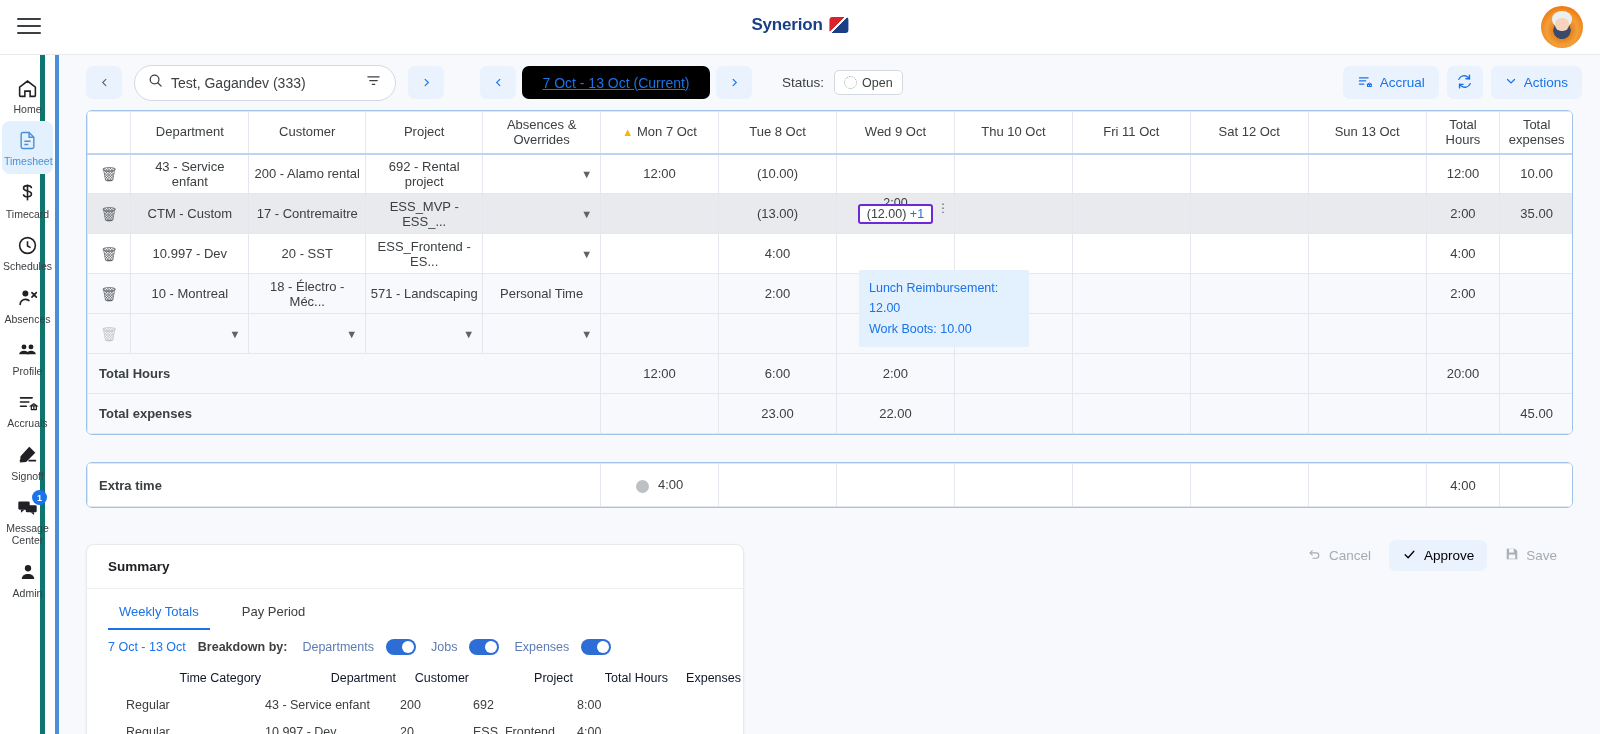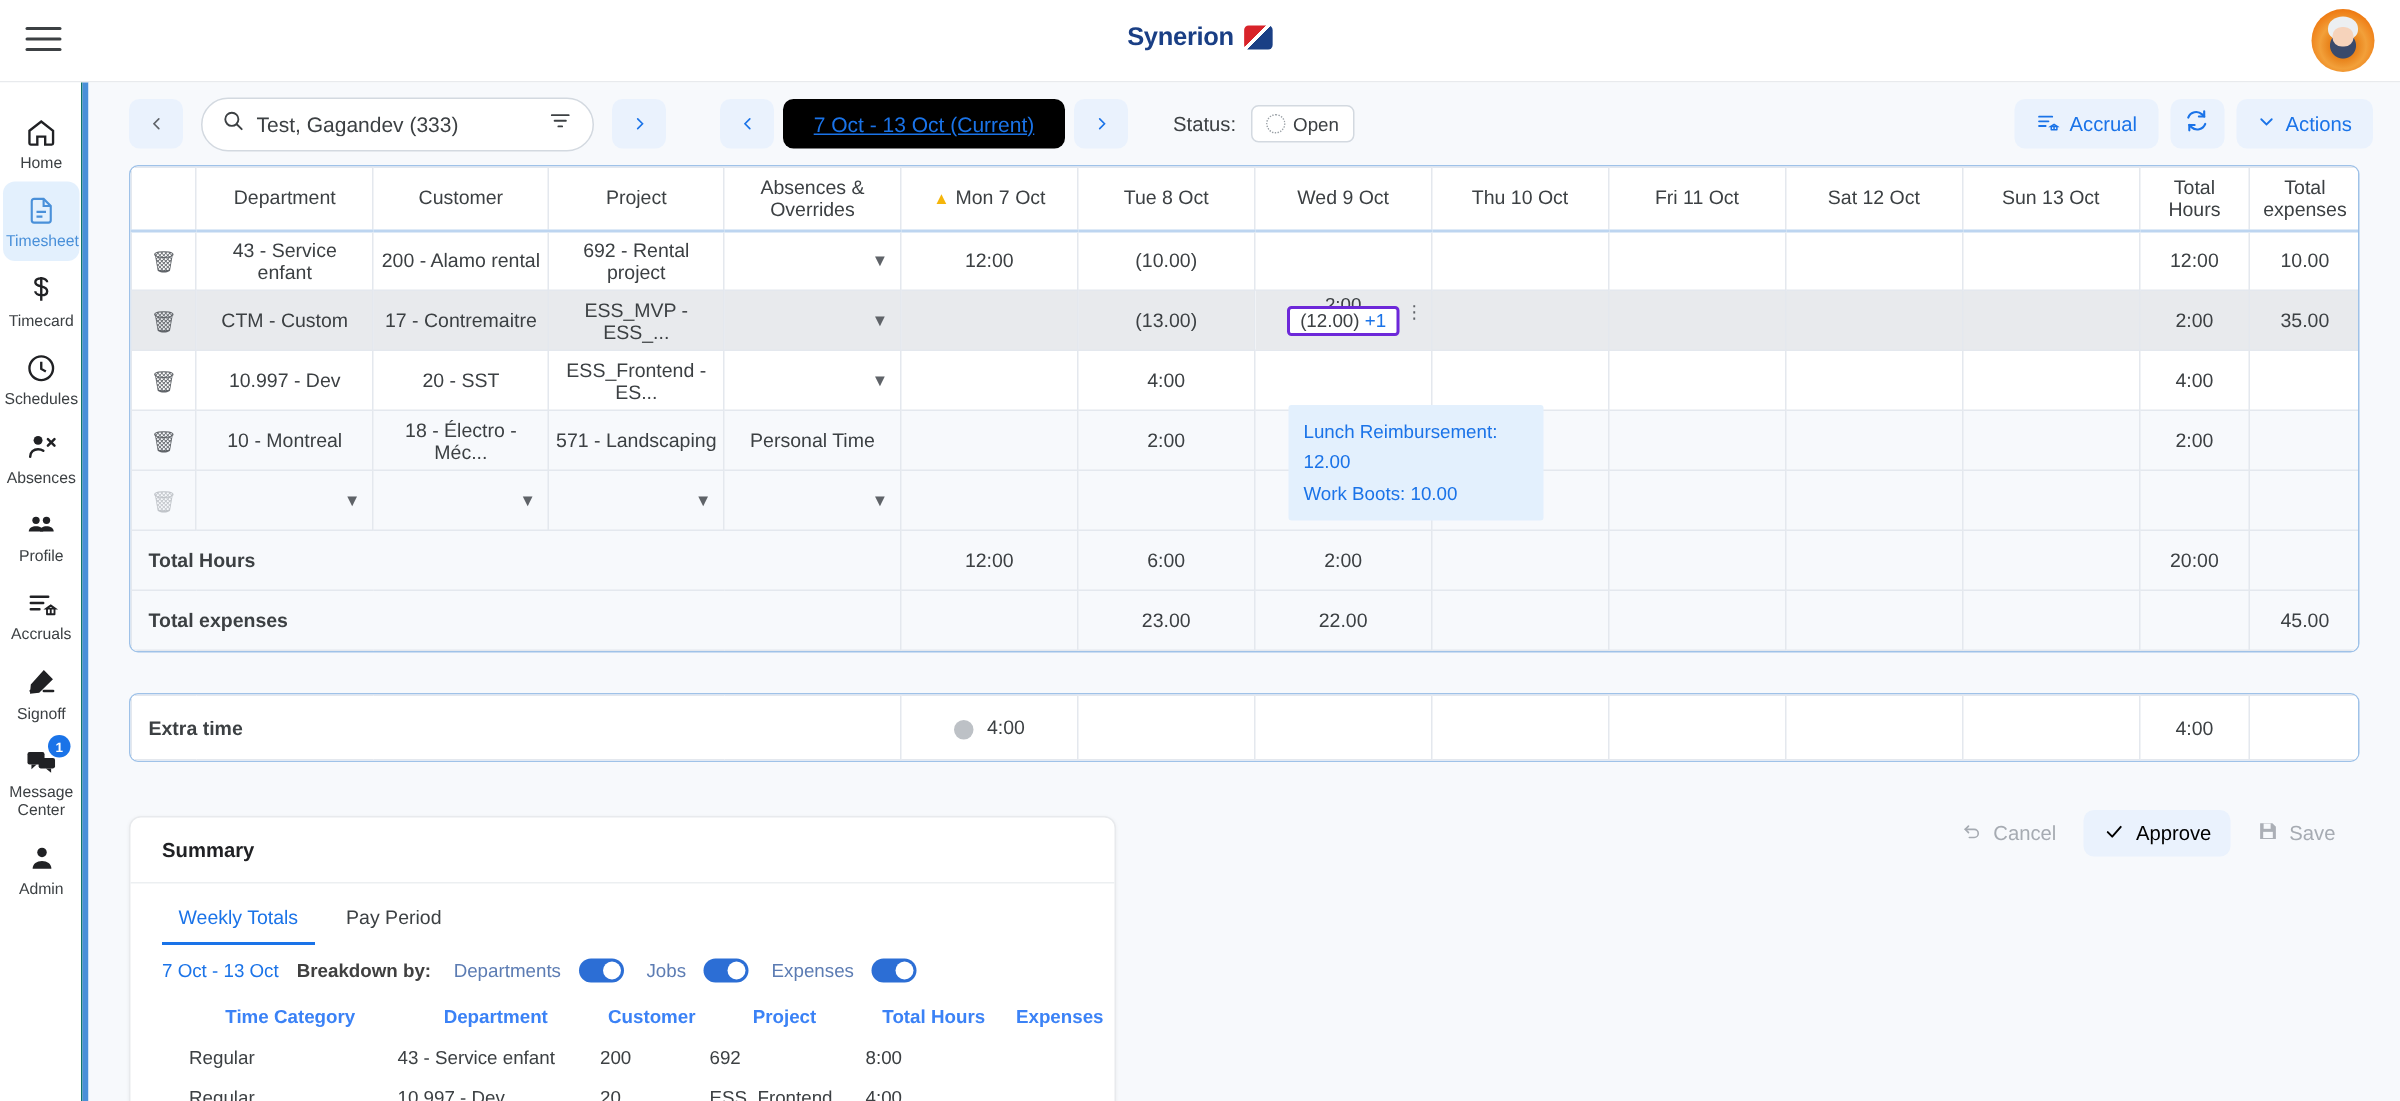--- a/index.html
+++ b/index.html
@@ -46,22 +46,22 @@
     background: #eceff1;
   }
   .avatar::after {
     content: ""; position: absolute; left: 14px; top: 12px;
     width: 14px; height: 13px; border-radius: 45%;
     background: #f6d3bb;
   }
 
   
   .sidebar {
-    position: absolute; top: 55px; left: 0; width: 55px; height: 679px;
-    background: #ffffff; border-right: 1px solid #0f766e;
+    position: absolute; top: 55px; left: 0; width: 45px; height: 679px;
+    background: #ffffff; border-right: 5px solid #0f766e;
     padding-top: 14px;
   }
   .nav-item {
     width: 55px; padding: 7px 2px 6px; text-align: center; cursor: pointer;
     position: relative;
   }
   .nav-item .ico {
     height: 24px; display: flex; align-items: center; justify-content: center;
     color: #202124;
   }
@@ -200,21 +200,21 @@
   .summary {
     position: absolute; left: 27px; top: 489px; width: 658px;
     background: #fff; border: 1px solid #e8eaed; border-radius: 8px;
     box-shadow: 0 1px 3px rgba(0,0,0,0.06);
   }
   .sum-head {
     height: 44px; display: flex; align-items: center; padding: 0 21px;
     font-size: 13.5px; font-weight: bold; color: #202124;
     border-bottom: 1px solid #eceff1;
   }
-  .sum-tabs { display: flex; gap: 10px; padding: 9px 21px 0; }
+  .sum-tabs { display: flex; gap: 21px; padding: 9px 21px 0; }
   .sum-tab {
     font-size: 13px; color: #3c4043; padding: 6px 11px 9px; cursor: pointer;
     border-bottom: 2.5px solid transparent;
   }
   .sum-tab.active { color: #1a73e8; border-bottom-color: #1a73e8; }
   .breakdown {
     display: flex; align-items: center; gap: 9px; padding: 9px 21px 0; font-size: 12.5px;
   }
   .bd-range { color: #1a73e8; }
   .bd-lbl { font-weight: bold; color: #404040; margin-left: 3px; }
@@ -222,21 +222,21 @@
   .toggle {
     width: 30px; height: 16px; border-radius: 9px; background: #2c6ed5;
     position: relative; cursor: pointer; margin-left: 3px;
   }
   .toggle::after {
     content: ""; position: absolute; right: 2px; top: 2px;
     width: 12px; height: 12px; border-radius: 50%; background: #fff;
   }
   table.sum { border-collapse: collapse; width: 100%; margin-top: 9px; table-layout: fixed; }
   table.sum th {
-    font-size: 12.5px; font-weight: bold; color: #3b82f6; text-align: center;
+    font-size: 12.5px; font-weight: normal; color: #0f172a; text-align: right;
     padding: 6px 4px 6px 0; height: 27px;
   }
   table.sum td {
     font-size: 12.5px; color: #3c4043; text-align: left; padding: 6px 4px 6px 0; height: 27px;
   }
   table.sum th:first-child, table.sum td:first-child { padding-left: 39px; }
 </style>
 </head>
 <body>
 

